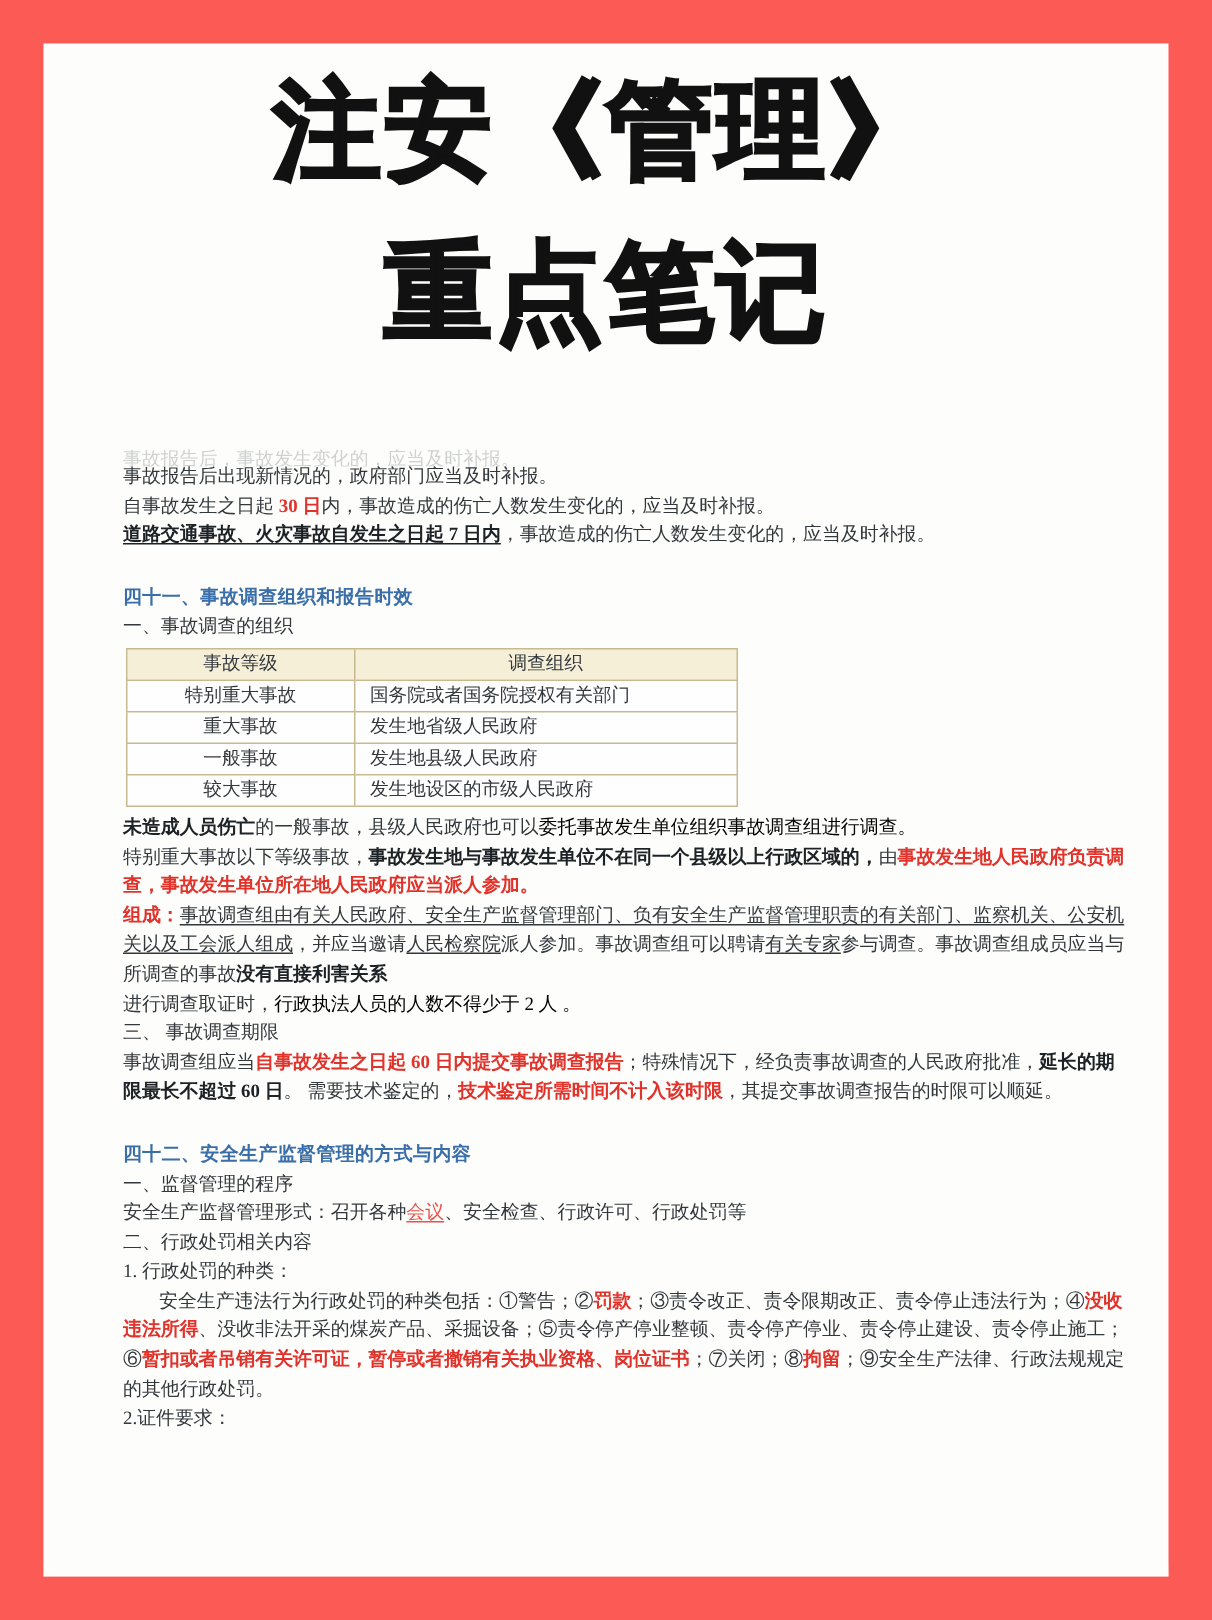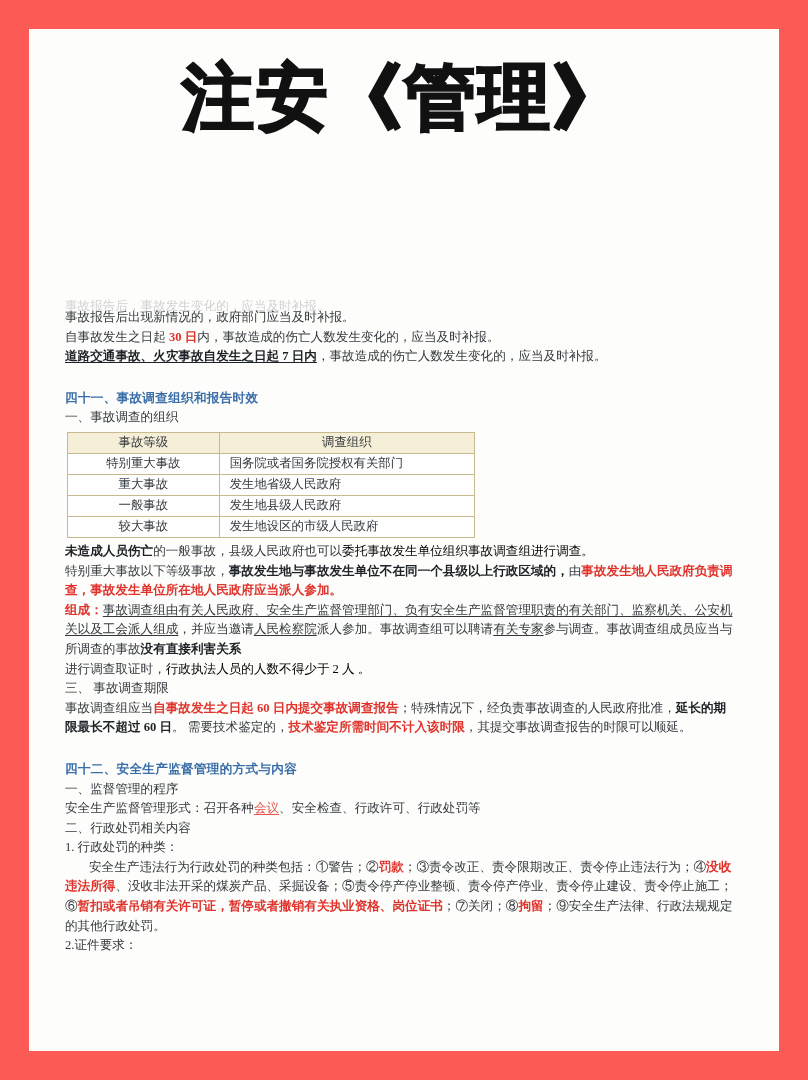--- a/index.html
+++ b/index.html
@@ -17,39 +17,39 @@
   #sheet {
     position: absolute;
     left: 29px; top: 29px;
     width: 750px; height: 1022px;
     background: #fdfdfb;
     overflow: hidden;
   }
 
   
   .title-wrap {
-    padding-top: 32px;
+    padding-top: 22px;
     text-align: center;
   }
   .title-line {
     font-family: "Liberation Sans", "DejaVu Sans", sans-serif;
     font-weight: 700;
     color: #111111;
     letter-spacing: 2px;
     line-height: 1.0;
     white-space: nowrap;
     -webkit-text-stroke: 2.2px #111111;
   }
   .title-line.l1 { font-size: 72px; margin-bottom: 36px; }
   .title-line.l2 { font-size: 72px; }
 
   
   .doc {
     position: absolute;
-    left: 36px;
+    left: 53px;
     top: 268px;
     width: 672px;
     color: #33383d;
     font-size: 12.6px;
     line-height: 19.6px;
   }
   .clip-top {
     height: 14px;
     overflow: hidden;
     opacity: .28;
@@ -107,20 +107,21 @@
   }
 </style>
 </head>
 <body>
 
 <div id="page">
   <div id="sheet">
 
     <div class="title-wrap">
       <div class="title-line l1">注安《管理》</div>
+      <div class="title-line l2">重点笔记</div>
     </div>
 
     <div class="doc">
 
       <div class="clip-top">事故报告后，事故发生变化的，应当及时补报。</div>
 
       <p class="line">事故报告后出现新情况的，政府部门应当及时补报。</p>
 
       <p class="line"><span>自事故发生之日起 </span><span class="rb">30 日</span><span>内，事故造成的伤亡人数发生变化的，应当及时补报。</span></p>
 

